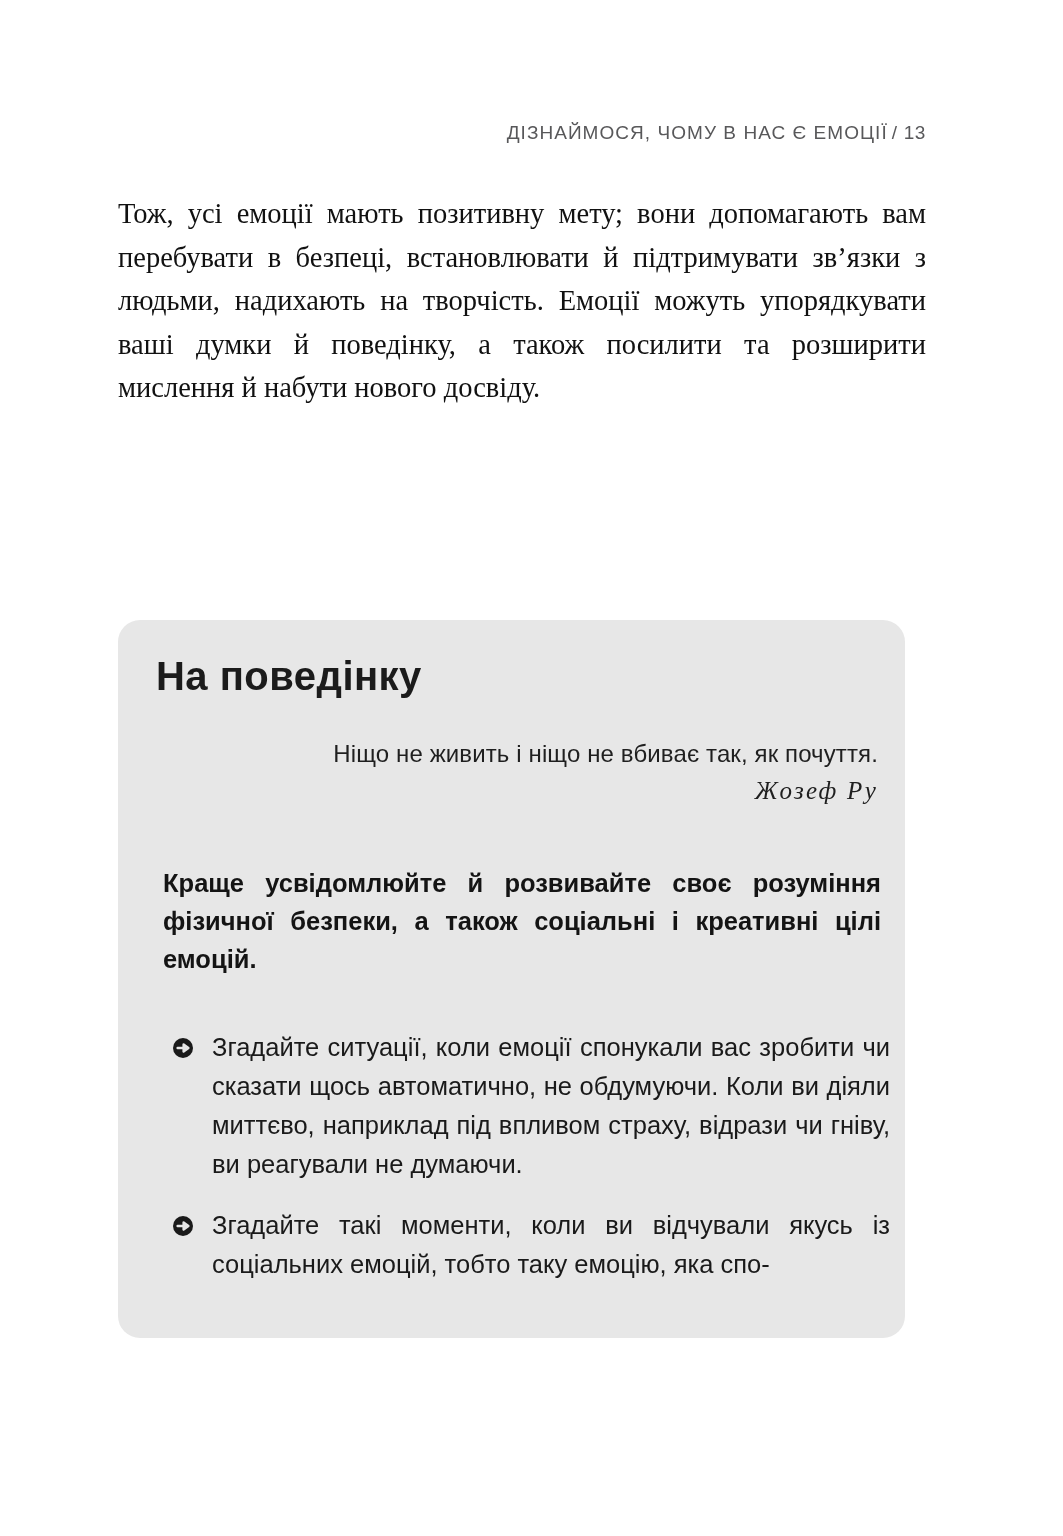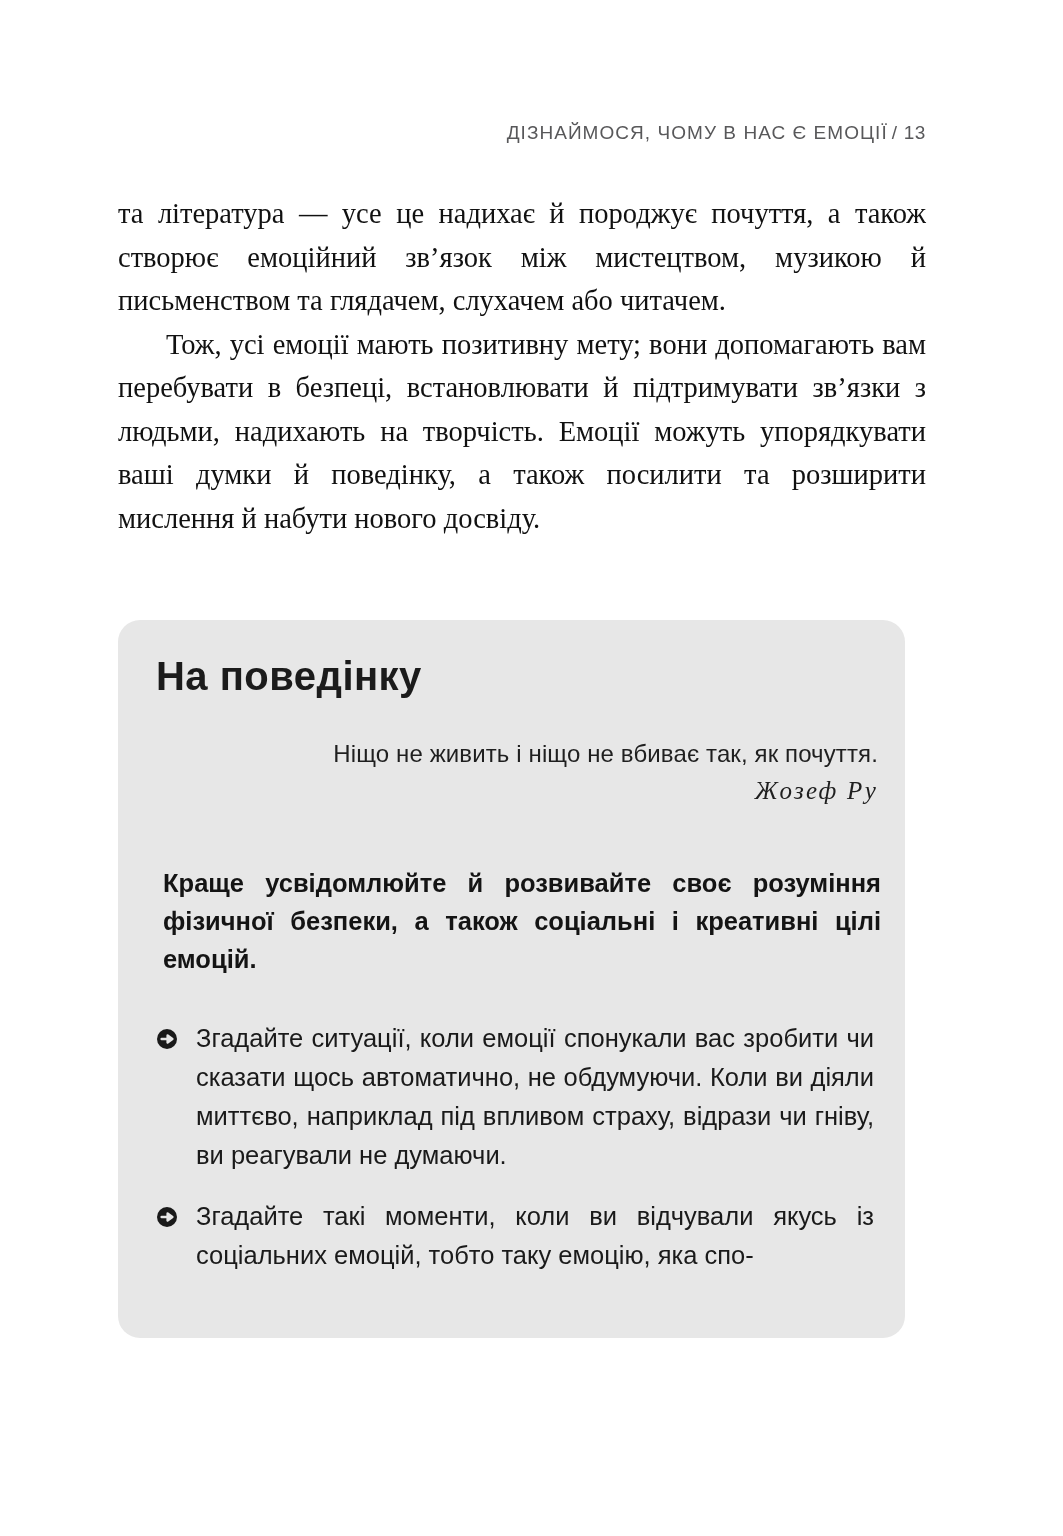--- a/index.html
+++ b/index.html
@@ -126,21 +126,21 @@
     color: #141414;
     margin: 7px;
     padding-top: 48px;
     text-align: justify;
     text-justify: inter-word;
     width: 718px;
   }
 
   .bullet-list {
     list-style: none;
-    margin: 0;
+    margin: 16px;
     padding: 0;
     padding-top: 34px;
   }
   .bullet-item {
     position: relative;
     padding-left: 40px;
     margin-top: 22px;
     font-family: "Liberation Sans", sans-serif;
     font-size: 25.5px;
     line-height: 39px;
@@ -168,21 +168,20 @@
 </head>
 <body>
 
 <div class="page">
 
   <div class="running-head">
     <span>ДІЗНАЙМОСЯ, ЧОМУ В НАС Є ЕМОЦІЇ</span><span class="folio-sep">/</span> <span class="folio">13</span>
   </div>
 
   <div class="body-col">
-    <p class="body-par">та література — усе це надихає й породжує почуття, а також створює емоційний зв’язок між мистецтвом, музикою й письменством та глядачем, слухачем або читачем.</p>
     <p class="body-par">Тож, усі емоції мають позитивну мету; вони допомагають вам перебувати в безпеці, встановлювати й підтримувати зв’язки з людьми, надихають на творчість. Емоції можуть упорядкувати ваші думки й поведінку, а також посилити та розширити мислення й набути нового досвіду.</p>
   </div>
 
   <section class="callout">
     <div class="callout-inner">
 
       <h2 class="callout-title">На поведінку</h2>
 
       <blockquote class="quote-block">
         <p class="quote-text">Ніщо не живить і ніщо не вбиває так, як почуття.</p>

